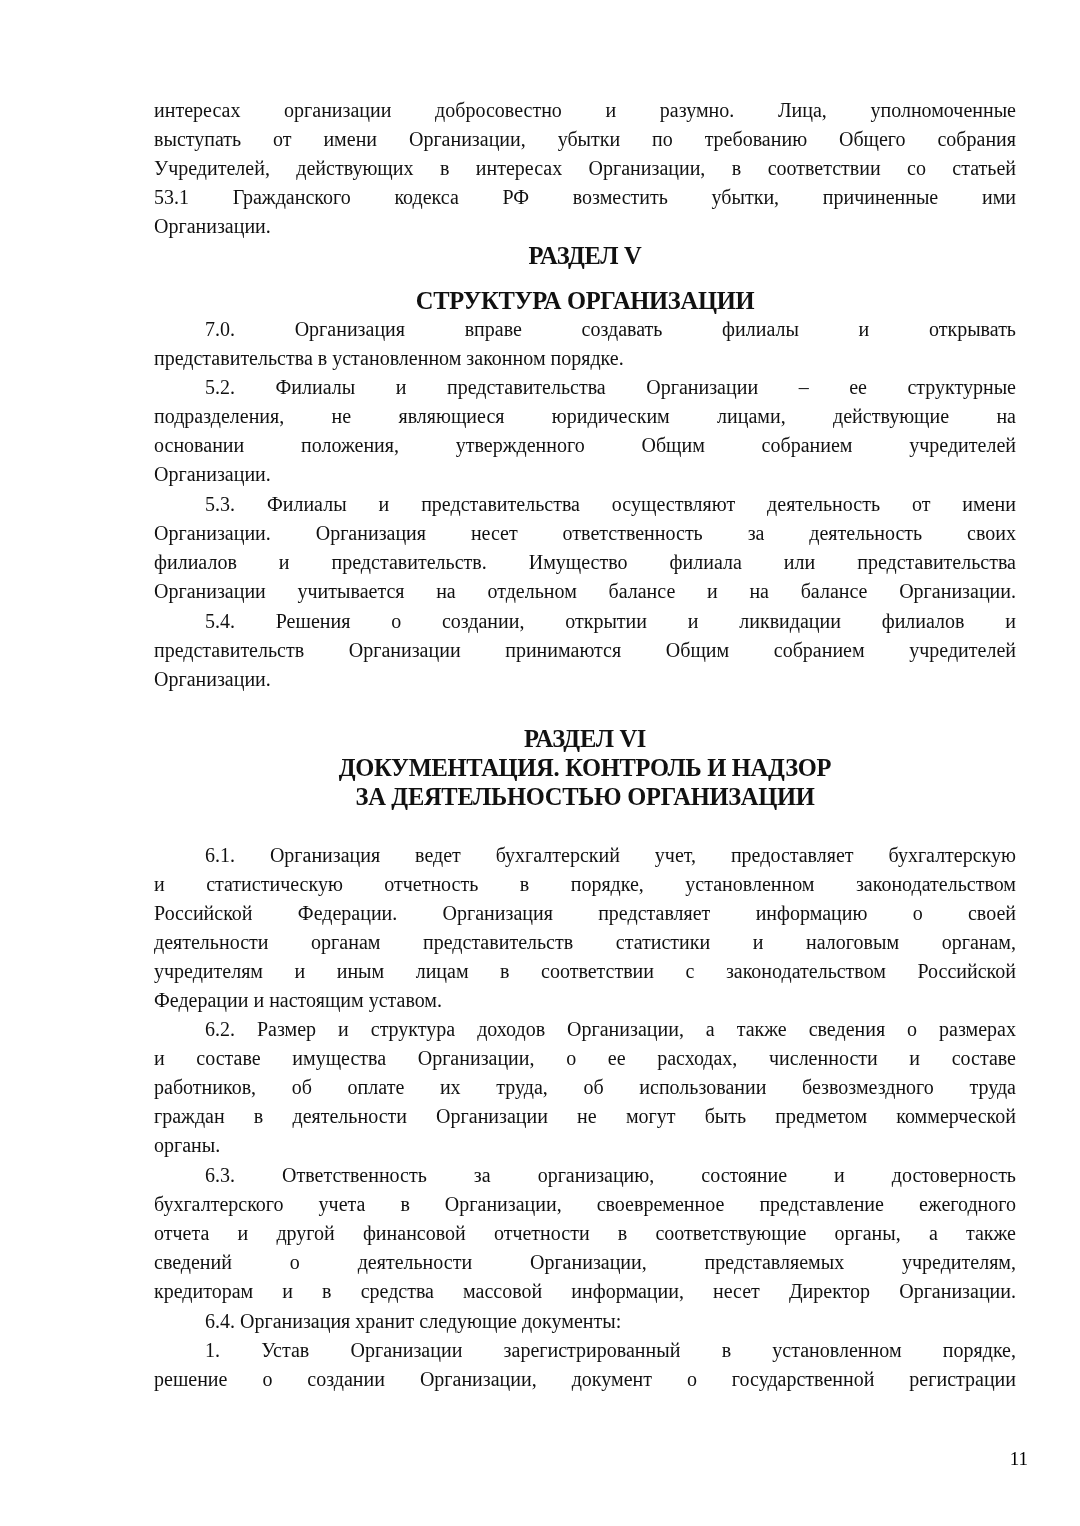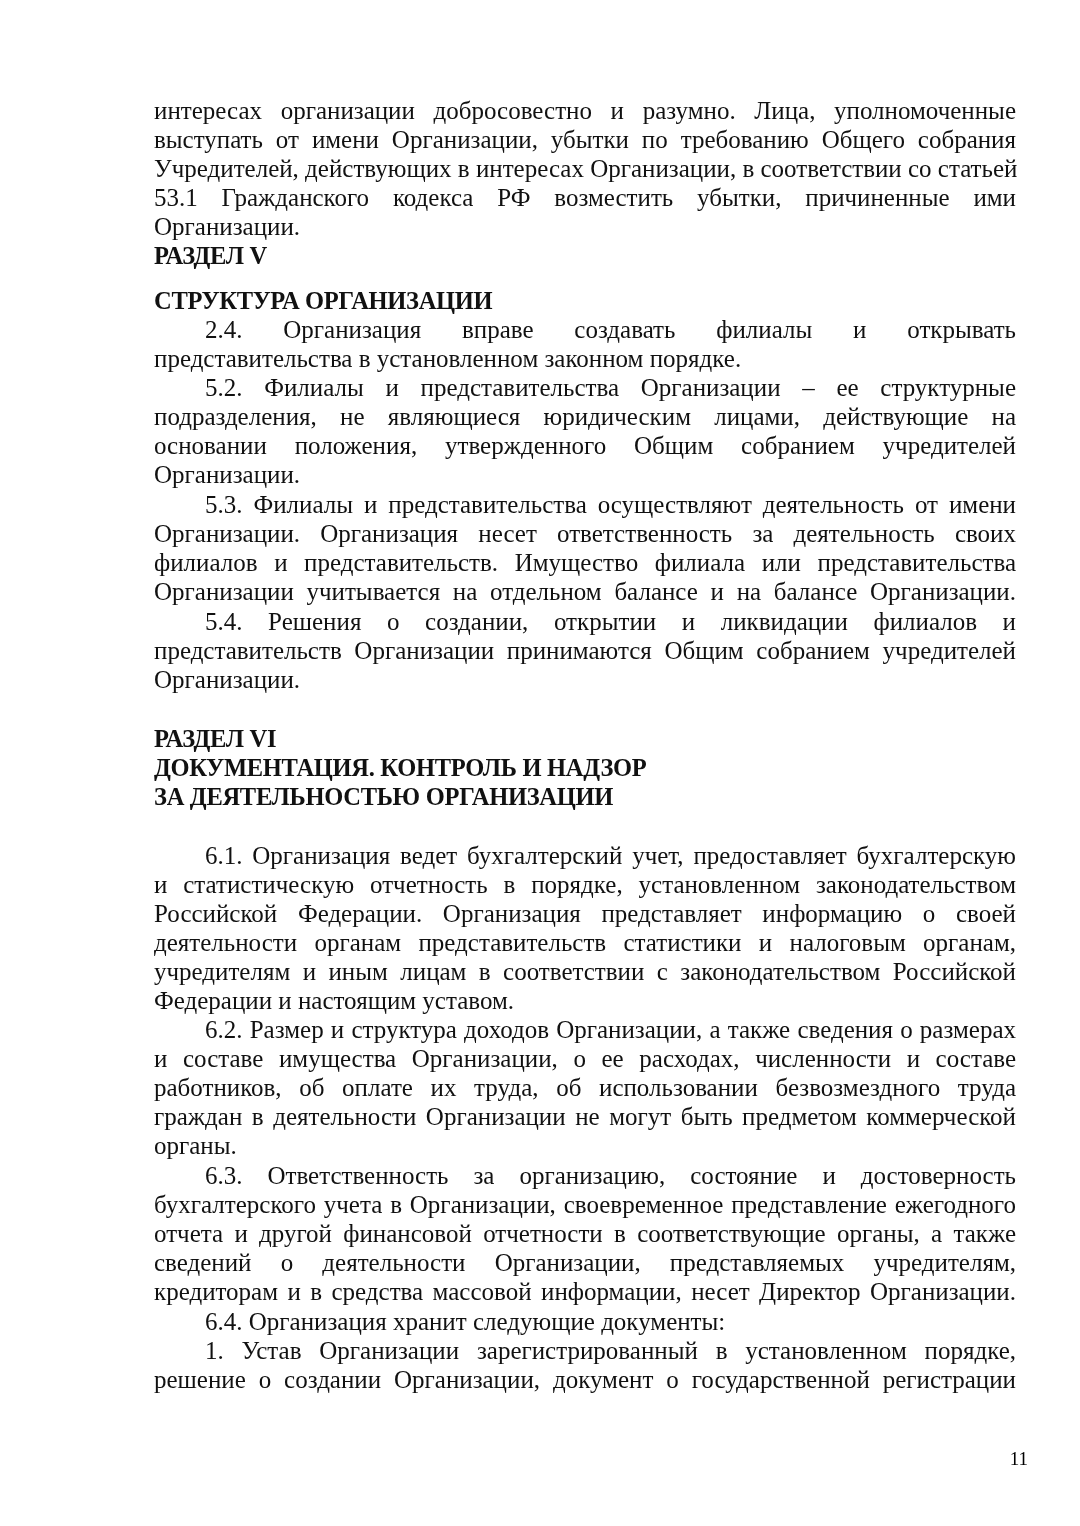--- a/index.html
+++ b/index.html
@@ -3,40 +3,41 @@
 <meta charset="utf-8">
 <style>
   html, body { margin: 0; padding: 0; background: #ffffff; }
   body { width: 1080px; height: 1526px; position: relative; overflow: hidden; }
   .page { position: absolute; left: 0; top: 0; width: 1080px; height: 1526px; background: #ffffff; }
   .ln {
     position: absolute;
     left: 154px;
     width: 862px;
     font-family: "Liberation Serif", "DejaVu Serif", serif;
-    font-size: 25px;
+    font-size: 20px;
     line-height: 29px;
     height: 29px;
     color: #111111;
     white-space: nowrap;
     text-align: justify;
     text-align-last: justify;
   }
   .ln.last { text-align-last: left; }
   .ln.indent { left: 205px; width: 811px; }
   .hd {
     position: absolute;
     left: 154px;
     width: 862px;
     font-family: "Liberation Serif", "DejaVu Serif", serif;
     font-weight: bold;
     font-size: 24.5px;
     line-height: 29px;
     height: 29px;
     color: #111111;
+    text-align: center;
     white-space: nowrap;
     letter-spacing: -0.3px;
   }
   .pagenum {
     position: absolute;
     right: 52px;
     top: 1448px;
     font-family: "Liberation Serif", "DejaVu Serif", serif;
     font-size: 19px;
     color: #000000;
@@ -52,21 +53,21 @@
     <div class="ln" style="top:125px">выступать от имени Организации, убытки по требованию Общего собрания</div>
     <div class="ln" style="top:154px">Учредителей, действующих в интересах Организации, в соответствии со статьей</div>
     <div class="ln" style="top:183px">53.1 Гражданского кодекса РФ возместить убытки, причиненные ими</div>
     <div class="ln last" style="top:212px">Организации.</div>
   </div>
 
   <div class="hd" style="top:241px">РАЗДЕЛ V</div>
   <div class="hd" style="top:286px">СТРУКТУРА ОРГАНИЗАЦИИ</div>
 
   <div>
-    <div class="ln indent" style="top:315px">2.4. Организация вправе создавать филиалы и открывать</div>
+    <div class="ln indent" style="top:315px">7.0. Организация вправе создавать филиалы и открывать</div>
     <div class="ln last" style="top:344px">представительства в установленном законном порядке.</div>
   </div>
 
   <div>
     <div class="ln indent" style="top:373px">5.2. Филиалы и представительства Организации – ее структурные</div>
     <div class="ln" style="top:402px">подразделения, не являющиеся юридическим лицами, действующие на</div>
     <div class="ln" style="top:431px">основании положения, утвержденного Общим собранием учредителей</div>
     <div class="ln last" style="top:460px">Организации.</div>
   </div>
 

